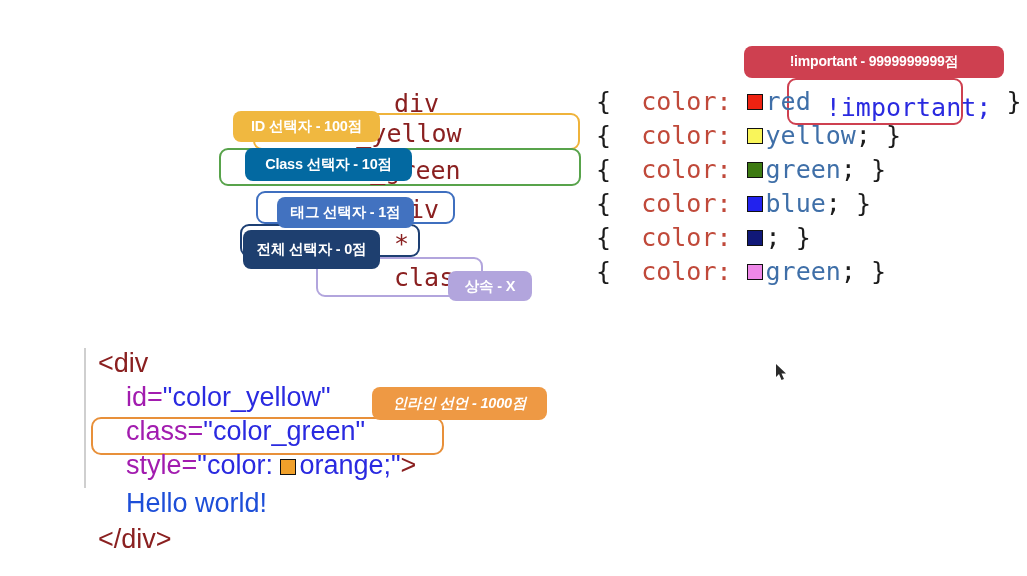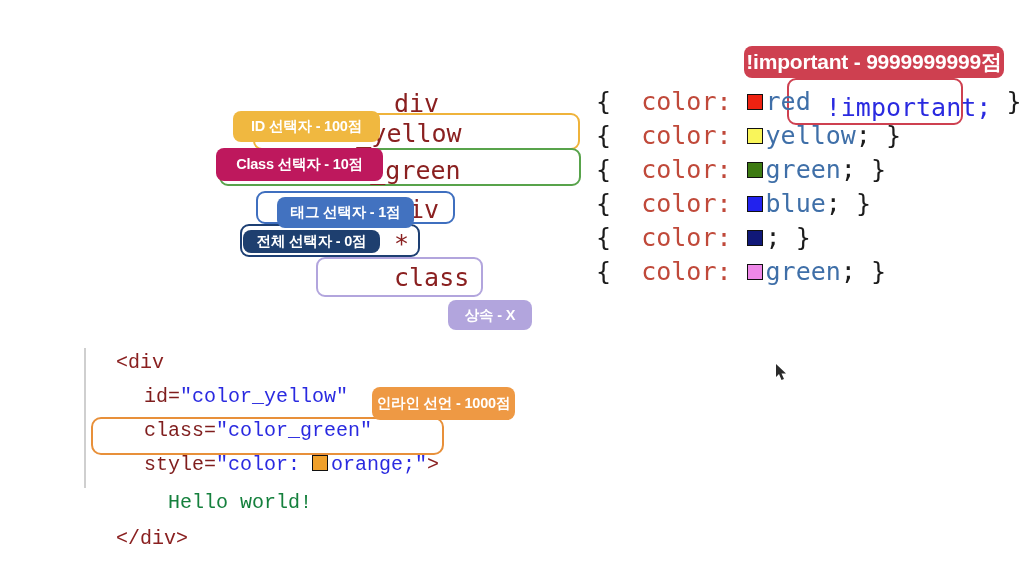--- a/index.html
+++ b/index.html
@@ -52,25 +52,25 @@
     font-weight: bold;
     font-size: 14.5px;
     display: flex;
     align-items: center;
     justify-content: center;
     white-space: nowrap;
     letter-spacing: -0.2px;
     box-sizing: border-box;
   }
   .badge.b-id      { background: #f0b840; }
-  .badge.b-class   { background: #be185d; }
+  .badge.b-class   { background: #0369a1; margin-left: 29px; }
   .badge.b-tag     { background: #4272c0; }
   .badge.b-all     { background: #1e3f6f; }
   .badge.b-inherit { background: #b2a5dd; }
-  .badge.b-imp     { background: #ce4050; font-size: 21px; }
+  .badge.b-imp     { background: #ce4050; font-size: 14px; }
   .badge.b-inline  { background: #ee9944; }
 
   
   .decl {
     position: absolute;
     height: 34px;
     display: flex;
     align-items: center;
     font-family: "DejaVu Sans Mono", "Liberation Mono", monospace;
     font-size: 25px;
@@ -97,30 +97,30 @@
     position: absolute;
     border: 2.5px solid #ce4050;
     border-radius: 9px;
     background: #ffffff;
     box-sizing: border-box;
   }
 
   
   .code-line {
     position: absolute;
-    font-family: Liberation Mono, monospace;
-    font-size: 20px;
+    font-family: Liberation Sans, sans-serif;
+    font-size: 27px;
     line-height: 34px;
     white-space: pre;
     color: #1b1b1b;
   }
   .tag   { color: #8a2020; }
-  .attr  { color: #7f1d1d; }
+  .attr  { color: #a21caf; }
   .str   { color: #2a2ae0; }
-  .plain { color: #15803d; margin-left: 24px; }
+  .plain { color: #1d4ed8; }
   .gt    { color: #8a2020; }
 
   .indent-guide {
     position: absolute;
     width: 2px;
     background: #cfcfcf;
   }
   .stylebox {
     position: absolute;
     border: 2.5px solid #e8903a;
@@ -169,23 +169,23 @@
   <div class="sel-row" style="left:394px; top:258px;">
     <span class="sel-label">class</span>
   </div>
 
   <div class="badge b-id" style="left:233px; top:111px; width:147px; height:31px;">ID 선택자 - 100점</div>
 
   <div class="badge b-class" style="left:216px; top:148px; width:167px; height:33px;">Class 선택자 - 10점</div>
 
   <div class="badge b-tag" style="left:243px; top:197px; width:137px; height:31px;margin-left:34px;">태그 선택자 - 1점</div>
 
-  <div class="badge b-all" style="left:243px; top:230px; width:137px; height:23px;">전체 선택자 - 0점</div>
-
-  <div class="badge b-inherit" style="left:448px; top:300px; width:84px; height:30px;">상속 - X</div>
+  <div class="badge b-all" style="left:243px; top:230px; width:137px; height:39px;">전체 선택자 - 0점</div>
+
+  <div class="badge b-inherit" style="left:448px; top:271px; width:84px; height:30px;">상속 - X</div>
 
   <div class="decl" style="left:596px; top:84px;">
     <span class="brace">{</span>
     <span>&nbsp;&nbsp;</span>
     <span class="prop">color:</span>
     <span>&nbsp;</span>
     <span class="swatch" style="background:#ee2211;"></span>
     <span class="val">red</span>
     <span>&nbsp;</span>
     <span class="imp">!important;</span>
@@ -273,19 +273,19 @@
   </div>
 
   <div class="code-line" style="left:96px; top:452px;">
     <span class="plain">Hello world!</span>
   </div>
 
   <div class="code-line" style="left:68px; top:488px;">
     <span class="tag">&lt;/div&gt;</span>
   </div>
 
-  <div class="badge b-inline" style="left:372px; top:387px; width:143px; height:33px;">인라인 선언 - 1000점</div>
+  <div class="badge b-inline" style="left:372px; top:387px; width:175px; height:33px;font-style:italic;">인라인 선언 - 1000점</div>
 
   <svg class="cursor" style="left:776px; top:364px;" viewBox="0 0 11 17">
     <polygon points="0,0 0,13 3,10 5.5,16 8,15 5.5,9.5 10,9.5" fill="#2b2b2b"></polygon>
   </svg>
 
 </div>
 
 </body></html>

